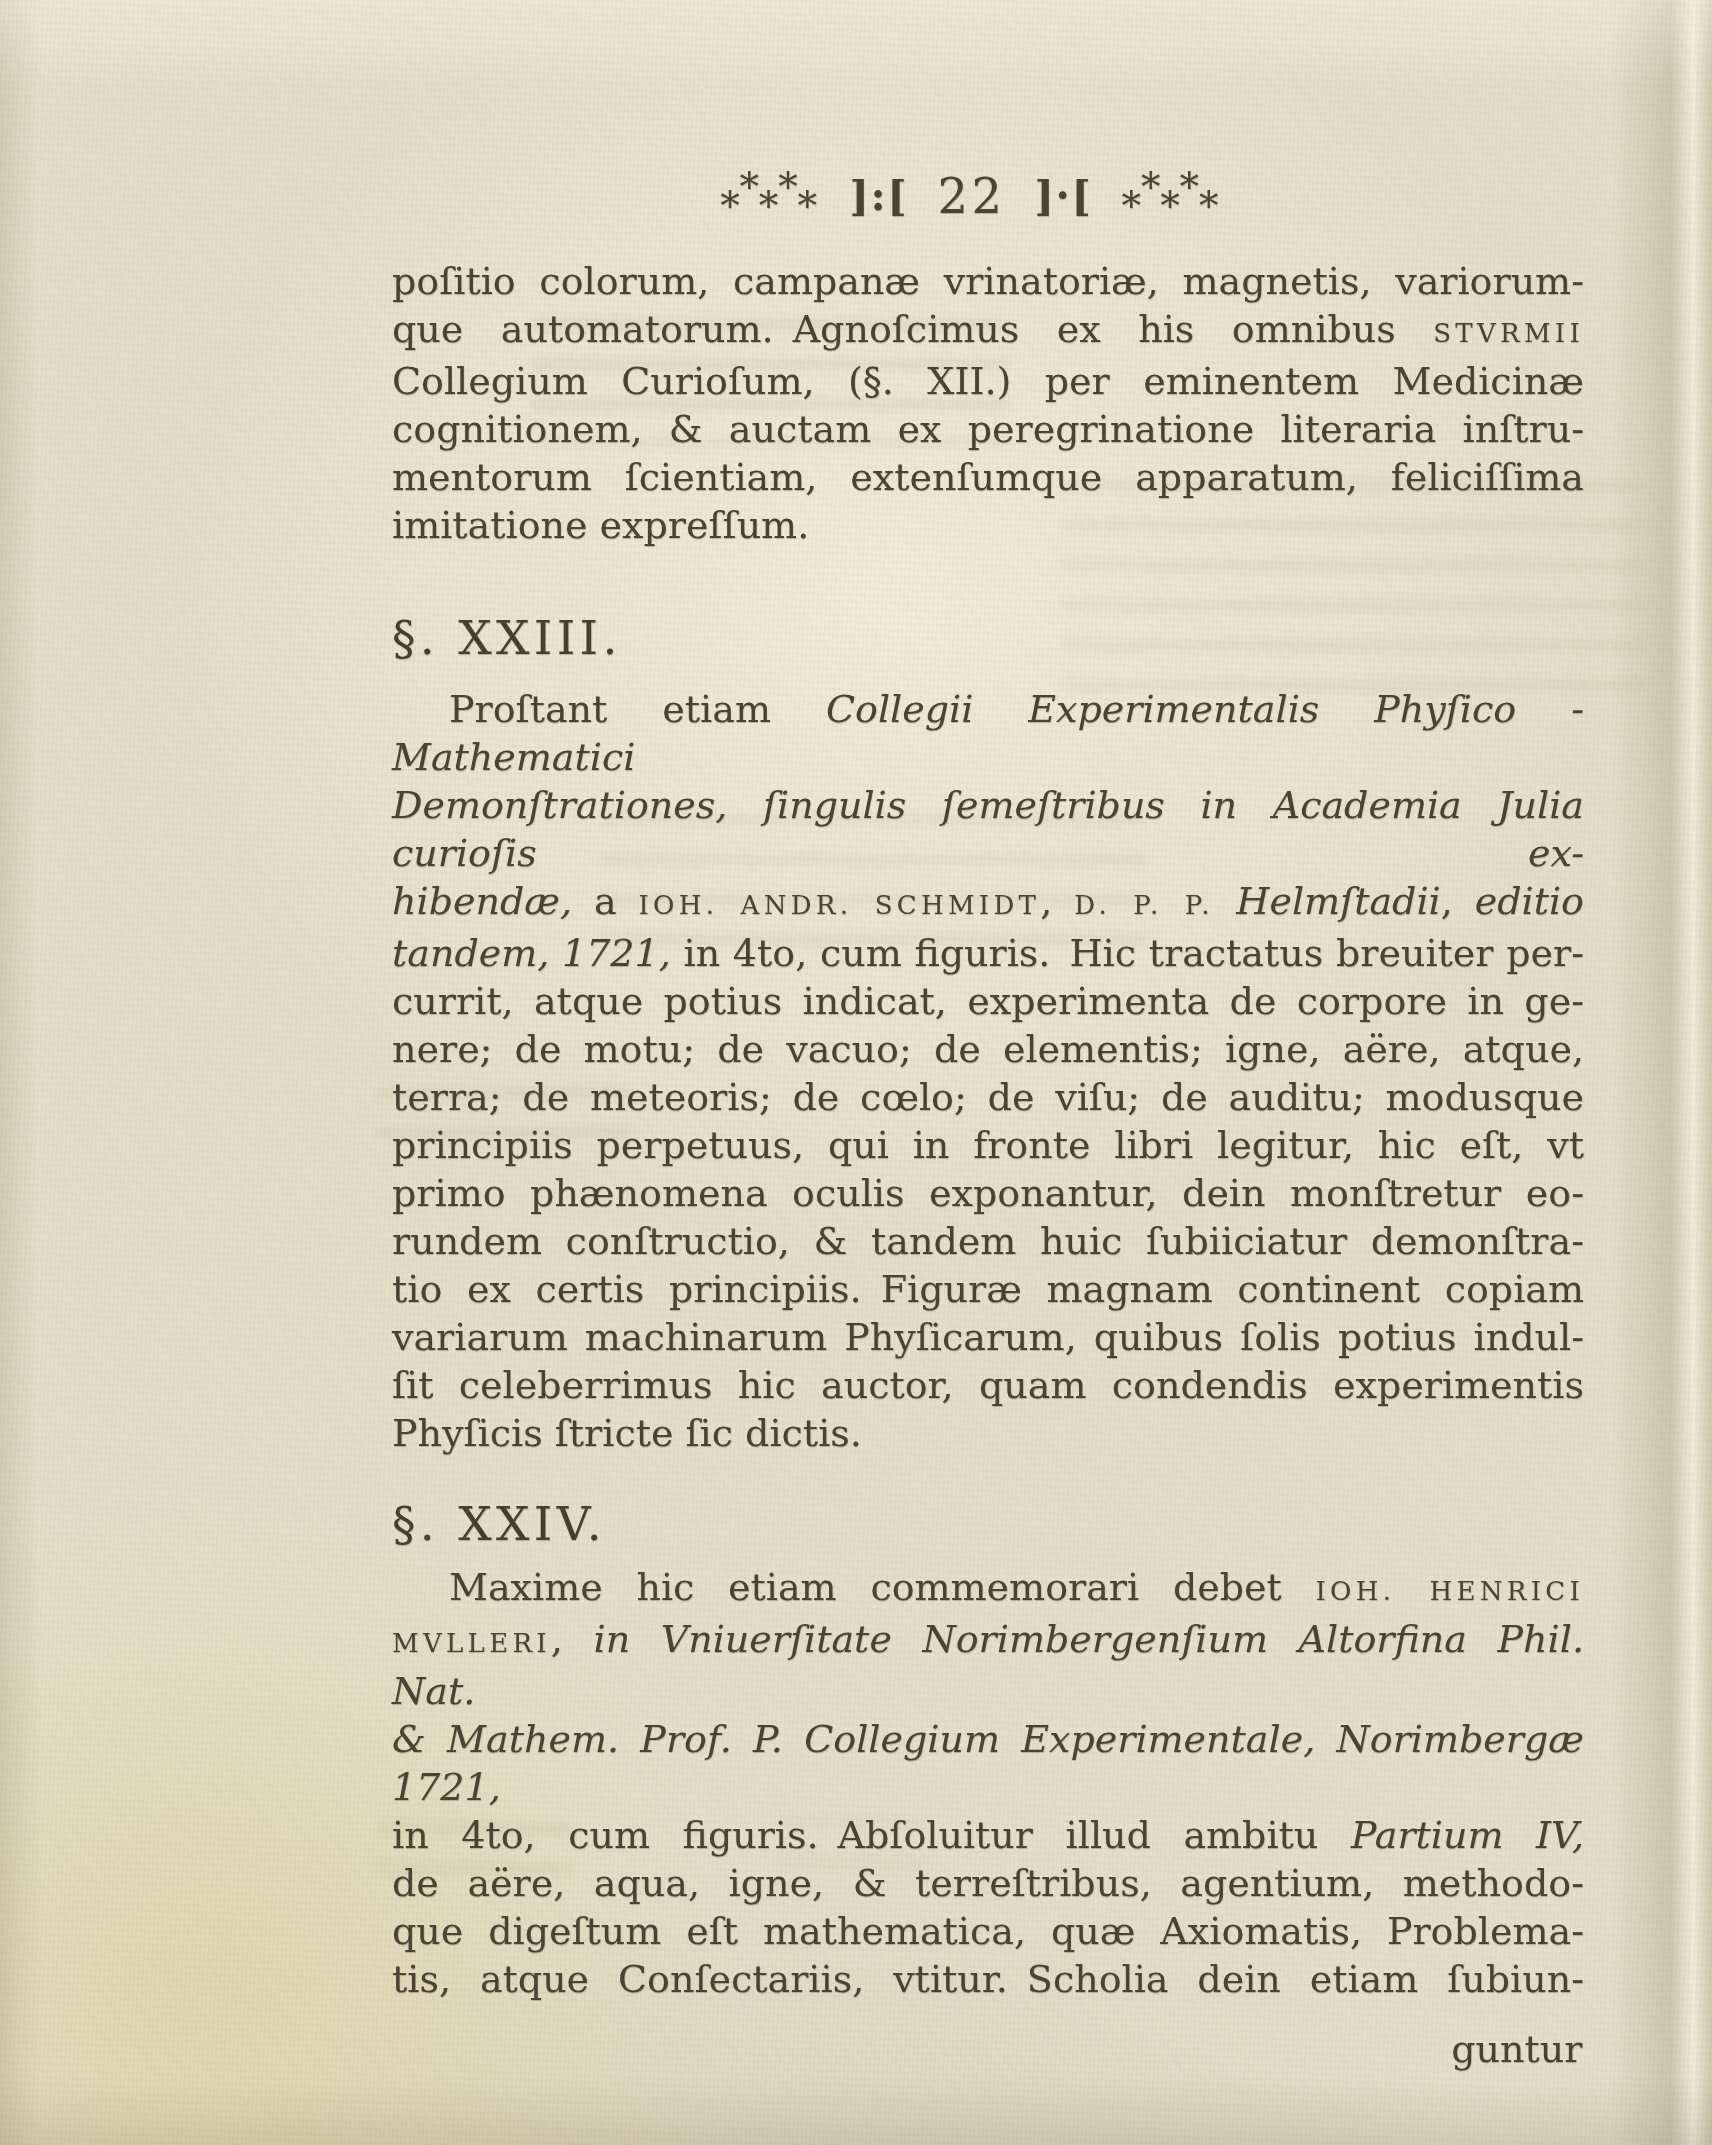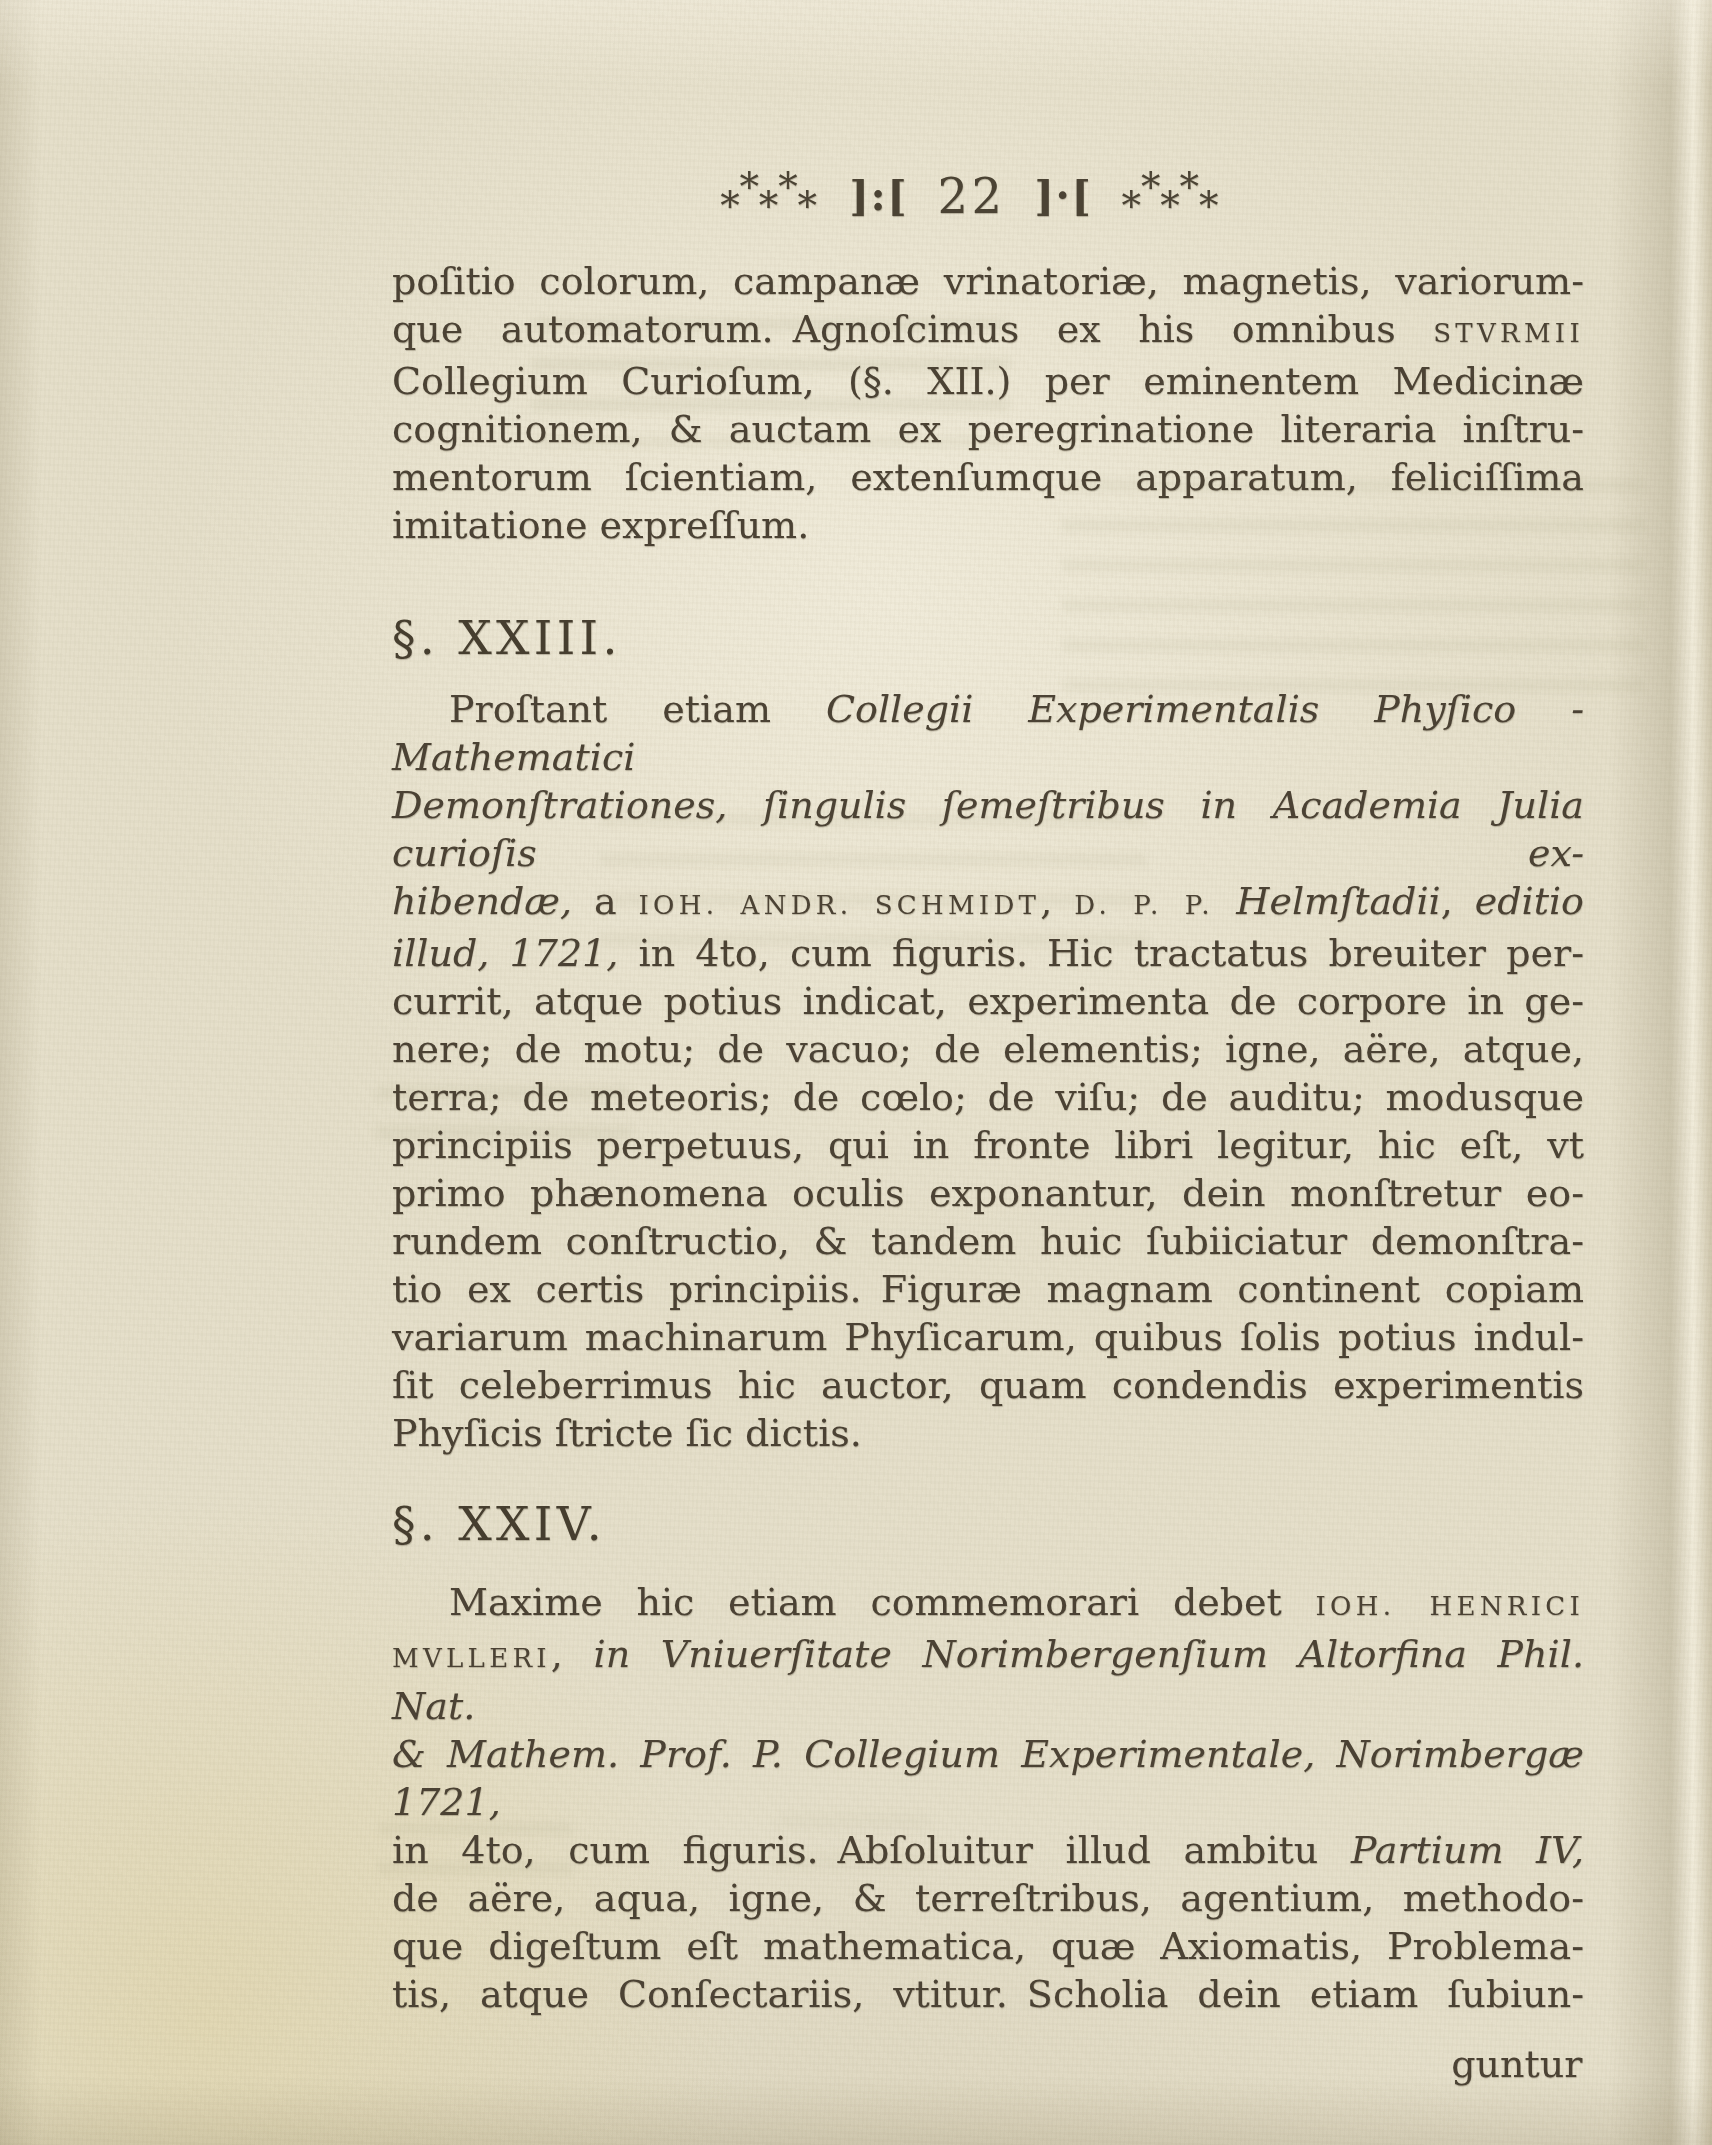--- a/index.html
+++ b/index.html
@@ -64,21 +64,21 @@
     text-shadow:0.4px 0.8px 0.9px rgba(92,82,62,.35);
   }
   .heading{
     text-align:left;font-size:47px;line-height:60px;letter-spacing:4.3px;
     color:#463e2f;
   }
   .sec-head-1{margin-top:59px;}
   .sec-head-2{margin-top:37px;}
   .sec-lines-0{margin-top:257px;}
   .sec-lines-1{margin-top:17px;}
-  .sec-lines-2{margin-top:24px;}
+  .sec-lines-2{margin-top:9px;}
   .line{
     text-align:justify;text-align-last:justify;
     white-space:normal;
   }
   .line.last{text-align-last:left;}
   .line.indent{text-indent:57px;}
   .italic{font-style:italic;}
   .caps{font-size:26px;letter-spacing:4.3px;}
   .catchword{
     margin-top:22px;text-align:right;font-size:38px;line-height:48px;
@@ -120,21 +120,21 @@
           <div class="line"><span>Collegium Curioſum, (§. XII.) per eminentem Medicinæ</span></div>
           <div class="line"><span>cognitionem, &amp; auctam ex peregrinatione literaria inſtru-</span></div>
           <div class="line"><span>mentorum ſcientiam, extenſumque apparatum, feliciſſima</span></div>
           <div class="line last"><span>imitatione expreſſum.</span></div>
         </div>
         <div class="heading sec-head-1">§. XXIII.</div>
         <div class="para sec-lines-1">
           <div class="line indent"><span>Proſtant etiam </span><span class="italic">Collegii Experimentalis Phyſico - Mathematici</span></div>
           <div class="line"><span class="italic">Demonſtrationes, ſingulis ſemeſtribus in Academia Julia curioſis ex-</span></div>
           <div class="line"><span class="italic">hibendæ, </span><span>a </span><span class="caps">IOH. ANDR. SCHMIDT</span><span>, </span><span class="caps">D. P. P. </span><span class="italic">Helmſtadii</span><span>, </span><span class="italic">editio</span></div>
-          <div class="line"><span class="italic">illud, 1721,</span><span> in 4to, cum figuris. Hic tractatus breuiter per-</span></div>
+          <div class="line"><span class="italic">tandem, 1721,</span><span> in 4to, cum figuris. Hic tractatus breuiter per-</span></div>
           <div class="line"><span>currit, atque potius indicat, experimenta de corpore in ge-</span></div>
           <div class="line"><span>nere; de motu; de vacuo; de elementis; igne, aëre, atque,</span></div>
           <div class="line"><span>terra; de meteoris; de cœlo; de viſu; de auditu; modusque</span></div>
           <div class="line"><span>principiis perpetuus, qui in fronte libri legitur, hic eſt, vt</span></div>
           <div class="line"><span>primo phænomena oculis exponantur, dein monſtretur eo-</span></div>
           <div class="line"><span>rundem conſtructio, &amp; tandem huic ſubiiciatur demonſtra-</span></div>
           <div class="line"><span>tio ex certis principiis. Figuræ magnam continent copiam</span></div>
           <div class="line"><span>variarum machinarum Phyſicarum, quibus ſolis potius indul-</span></div>
           <div class="line"><span>ſit celeberrimus hic auctor, quam condendis experimentis</span></div>
           <div class="line last"><span>Phyſicis ſtricte ſic dictis.</span></div>

